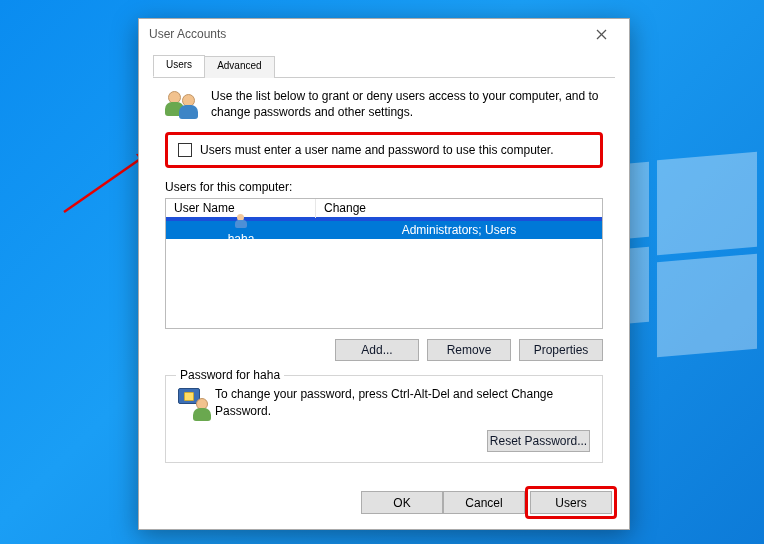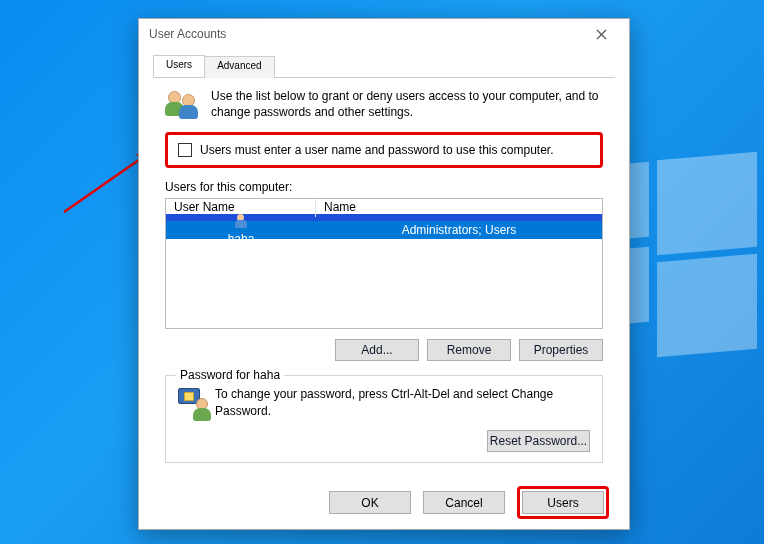--- a/index.html
+++ b/index.html
@@ -131,21 +131,21 @@
     .list-label { font-size: 12px; margin-bottom: 4px; }
     .users-table {
       border: 1px solid #bbb;
       height: 131px;
       background: #fff;
       overflow: hidden;
     }
     .table-header {
       display: flex;
       background: #fff;
-      border-bottom: 7px solid #1d4ed8;
+      border-bottom: 4px solid #1d4ed8;
       height: 22px;
       align-items: center;
     }
     .th {
       padding: 3px 8px;
       font-size: 12px;
       position: relative;
     }
     .th.col-user { width: 150px; border-right: 1px solid #e7e7e7; }
     .th.col-group { flex: 1; }
@@ -205,23 +205,23 @@
     .pw-icon { width: 34px; height: 34px; flex-shrink:0; position:relative; }
     .pw-icon .monitor { position:absolute; width:22px; height:16px; background:#3d6fb5; border:1px solid #274d80; left:0; top:2px; border-radius:2px;}
     .pw-icon .lock { position:absolute; width:10px; height:9px; background:#ffdd66; border:1px solid #cca933; left:6px; top:6px; border-radius:1px;}
     .pw-icon .head { position:absolute; width:12px; height:12px; border-radius:50%; background:#f2c28e; border:1px solid #c29666; left:18px; top:12px;}
     .pw-icon .body { position:absolute; width:18px; height:13px; border-radius:7px 7px 3px 3px; background:#6aa84f; left:15px; top:22px;}
     .pw-text { font-size: 12px; line-height:1.35; }
 
     .footer {
       position: absolute;
       bottom: 10px;
-      right: 20px;
-      display: flex;
-      gap: 12px;
+      right: 12px;
+      display: flex;
+      gap: 0;
       align-items: center;
     }
     .footer .btn { width: 82px; height: 23px; }
     .apply-highlight {
       border: 3px solid #e60000;
       border-radius: 4px;
       padding: 2px;
     }
 
     .red-arrow {
@@ -281,21 +281,21 @@
         <div class="checkbox-row">
           <div class="checkbox-box"></div>
           <span class="checkbox-label">Users must enter a user name and password to use this computer.</span>
         </div>
 
         <div class="list-label">Users for this computer:</div>
 
         <div class="users-table">
           <div class="table-header">
             <div class="th col-user">User Name</div>
-            <div class="th col-group">Name</div>
+            <div class="th col-group">Change</div>
           </div>
           <div class="table-row">
             <div class="td col-user">
               <span class="user-row-icon">
                   <span class="h"></span>
                   <span class="b"></span>
                 </span>
               <span>haha</span>
             </div>
             <div class="td col-group">Administrators; Users</div>

